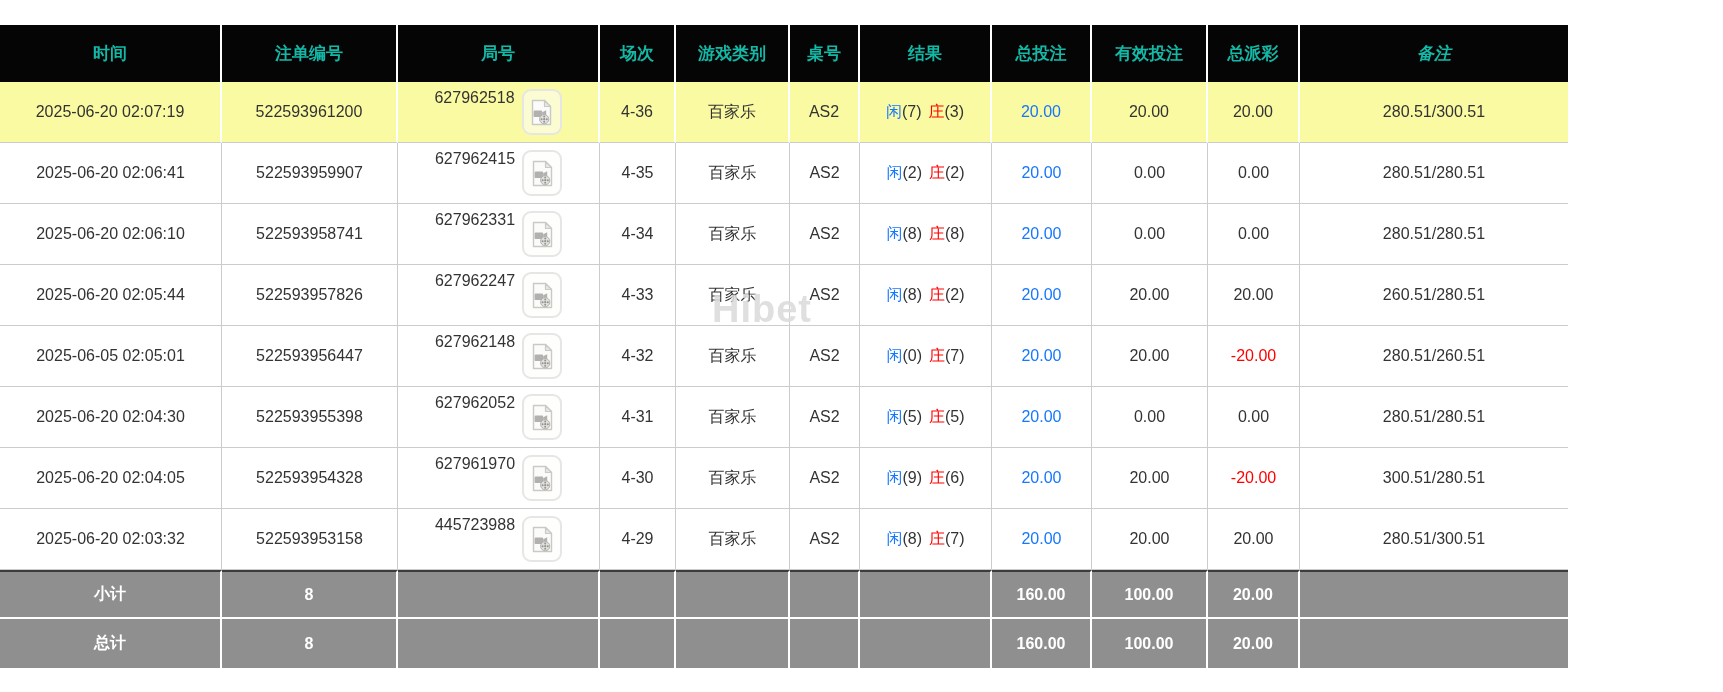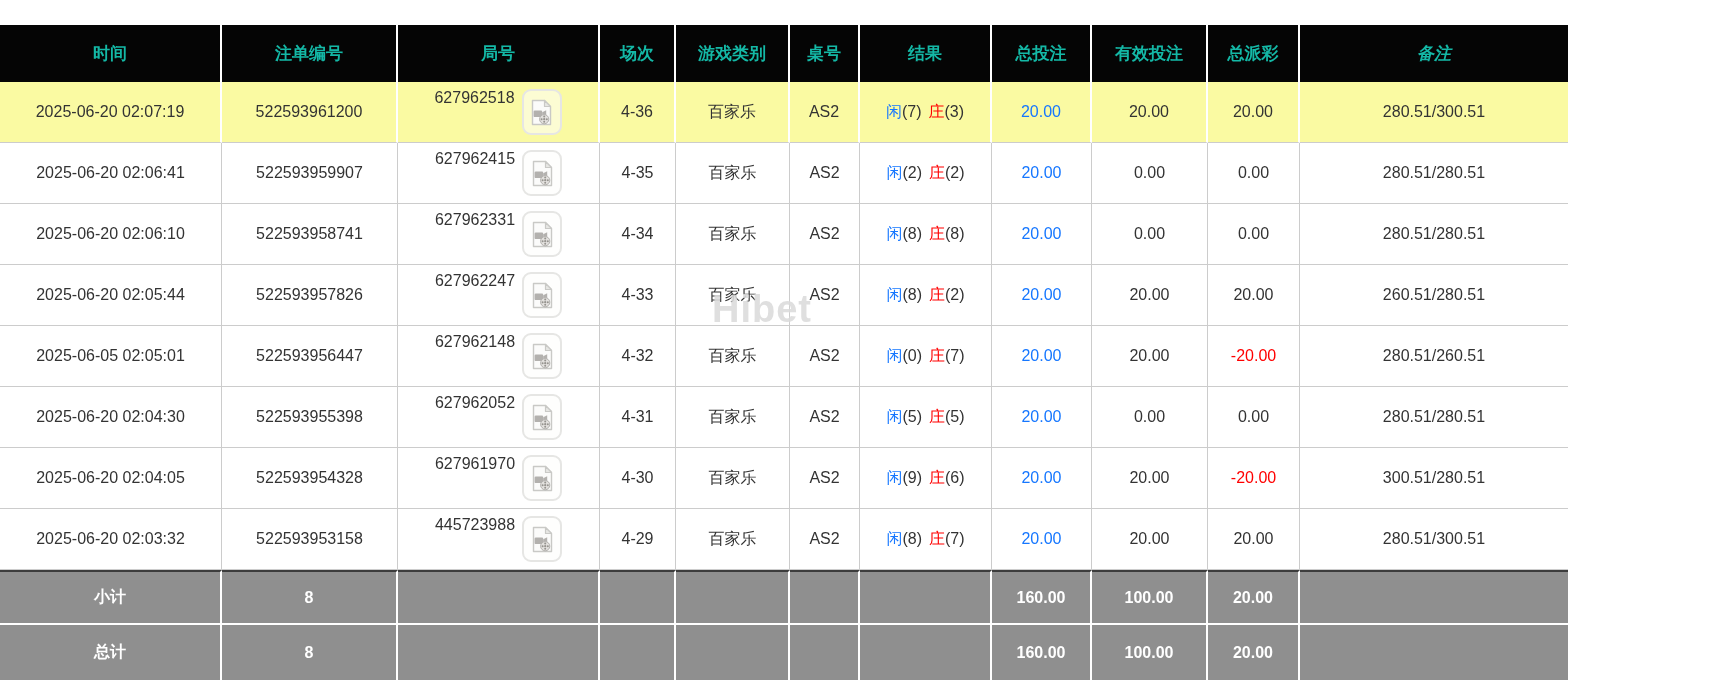--- a/index.html
+++ b/index.html
@@ -29,21 +29,21 @@
   .xian { color:#1677ff; }
   .zhuang { color:#ff0000; margin-left:7px; }
   .round-wrap { display:inline-flex; align-items:flex-start; gap:7px; }
   .video-btn {
     width:40px; height:46px; border-radius:9px; padding:0;
     border:2px solid #e6e6e4; background:rgba(253,253,252,0.55);
     display:inline-flex; align-items:center; justify-content:center; cursor:pointer;
   }
   tr.summary td {
     background:#8f8f8f; color:#ffffff; font-weight:bold; font-size:16px;
-    height:55px; border-right:2px solid #ffffff; border-bottom:none;
+    height:49px; border-right:2px solid #ffffff; border-bottom:none;
   }
   tr.summary td:last-child { border-right:none; }
   tr.summary.subtotal td { border-top:2px solid #3c3c3c; border-bottom:2px solid #ffffff; }
   .watermark {
     position:absolute; left:712px; top:288px; z-index:5; pointer-events:none;
     font-size:38px; font-weight:bold; letter-spacing:1px;
     color:rgba(185,185,185,0.45); text-shadow:0 0 1px rgba(255,255,255,0.8);
   }
 </style>
 </head>

